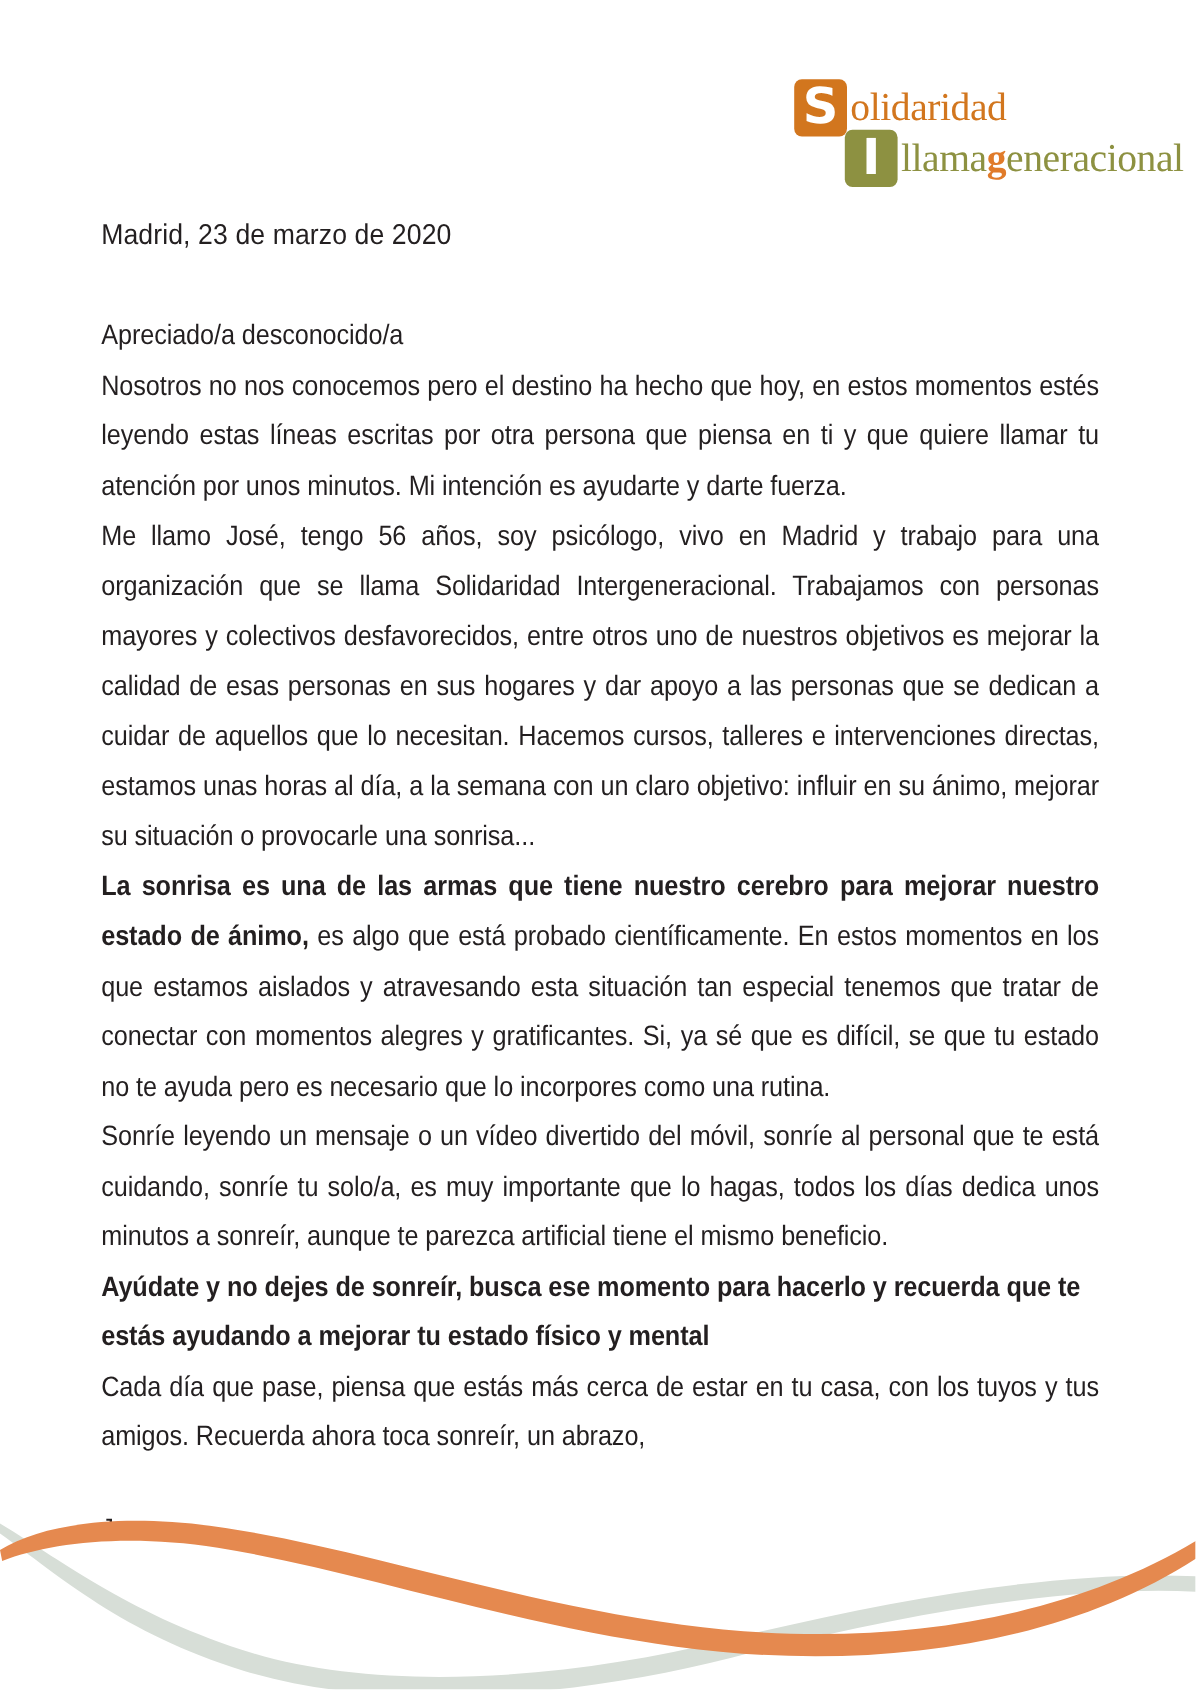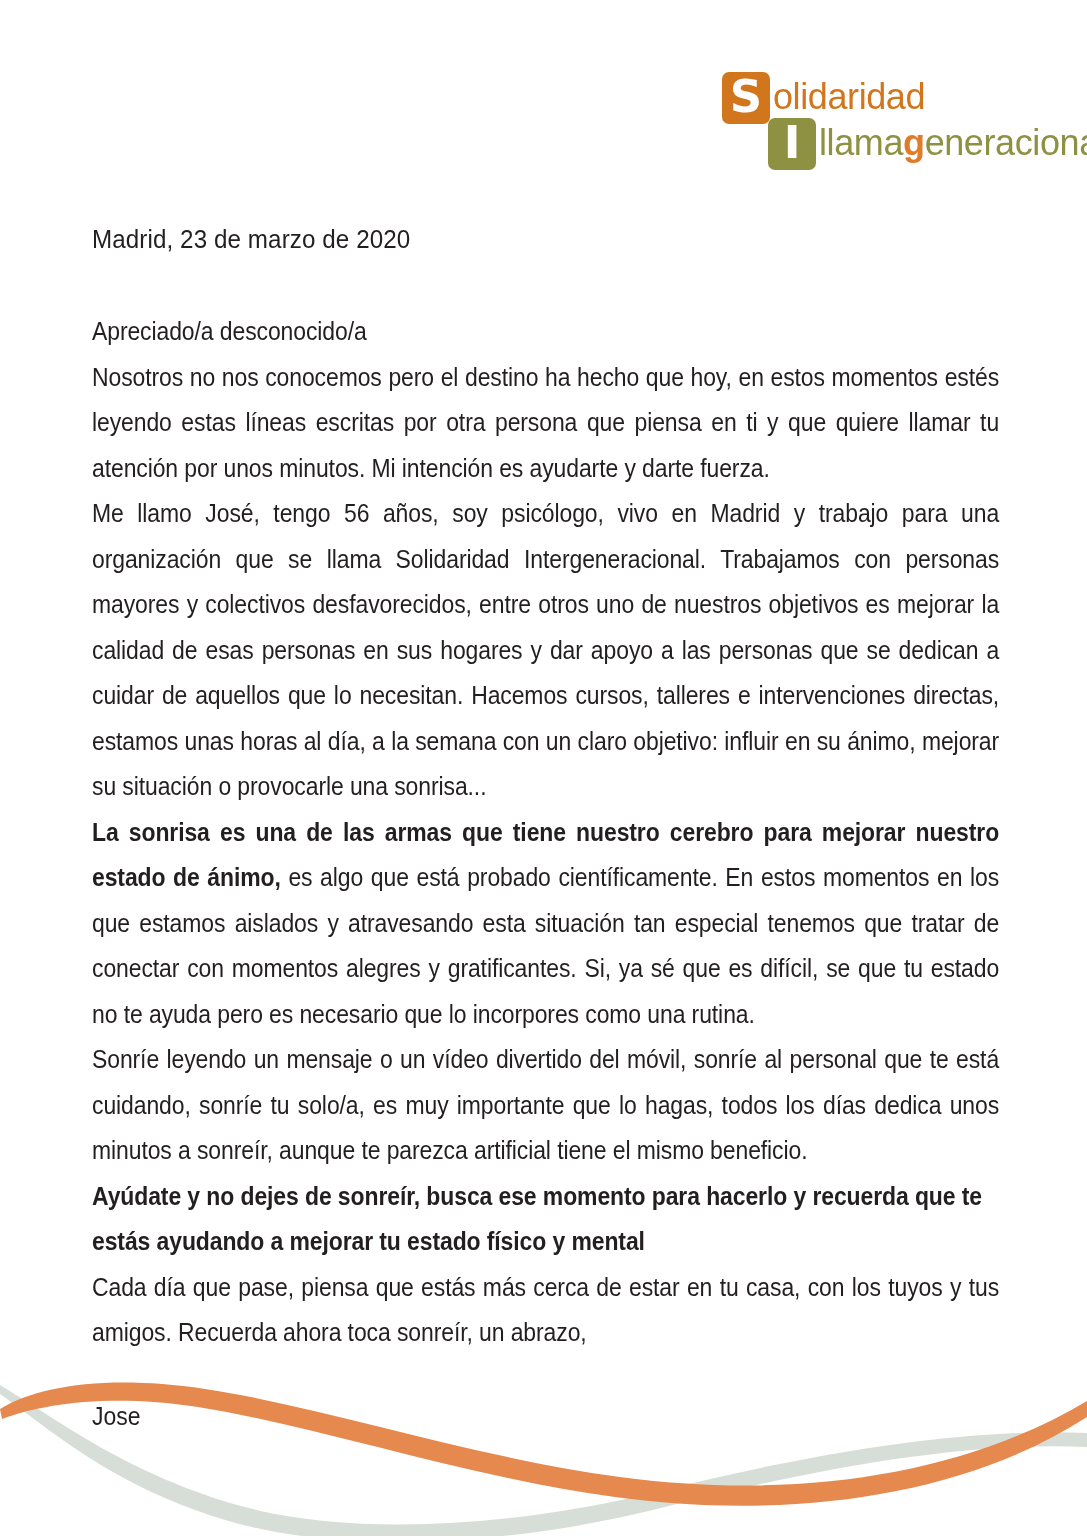--- a/index.html
+++ b/index.html
@@ -55,37 +55,37 @@
     padding-bottom: 3px;
   }
   .logo-badge-i {
     width: 48px; height: 52px;
     background: #8d9141;
     border-radius: 7px;
     font-size: 45px;
     padding-bottom: 3px;
   }
   .logo-word {
-    font-family: Liberation Sans, sans-serif;
+    font-family: Liberation Serif, serif;
     font-size: 36px;
     font-weight: 400;
     letter-spacing: -0.4px;
     margin-left: 3px;
     line-height: 1;
     padding-bottom: 2px;
   }
   .logo-word-orange { color: #d2761e; }
   .logo-word-olive  { color: #8d9141; }
   .lw-g { color: #e07b2a; font-weight: 700; }
 
   
   #letter {
     position: absolute;
     left: 92px;
-    top: 224px;
+    top: 198px;
     width: 908px;
   }
   .body-text {
     font-family: "Liberation Sans Narrow", "Liberation Sans", sans-serif;
     font-stretch: condensed;
     font-size: 25.5px;
     line-height: 45.5px;
     color: #231f20;
     text-align: justify;
     letter-spacing: -0.1px;

